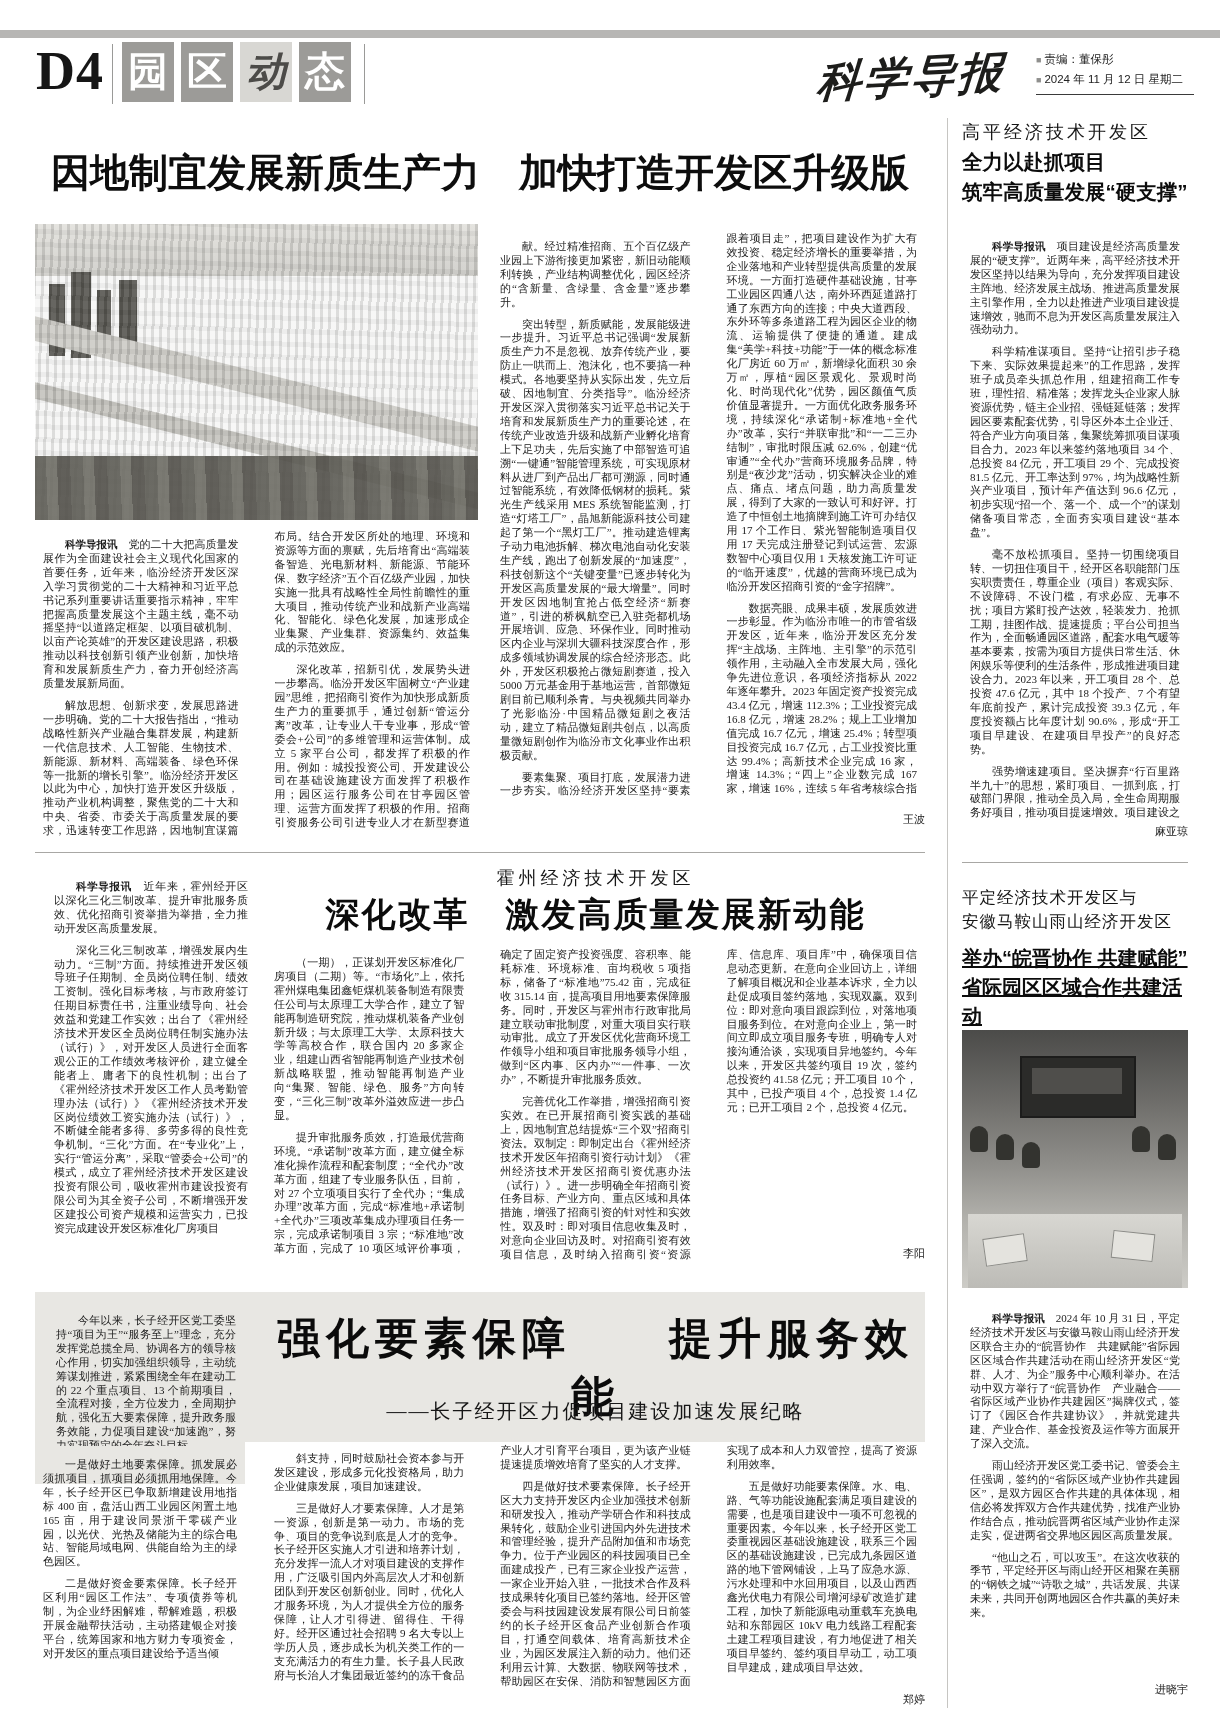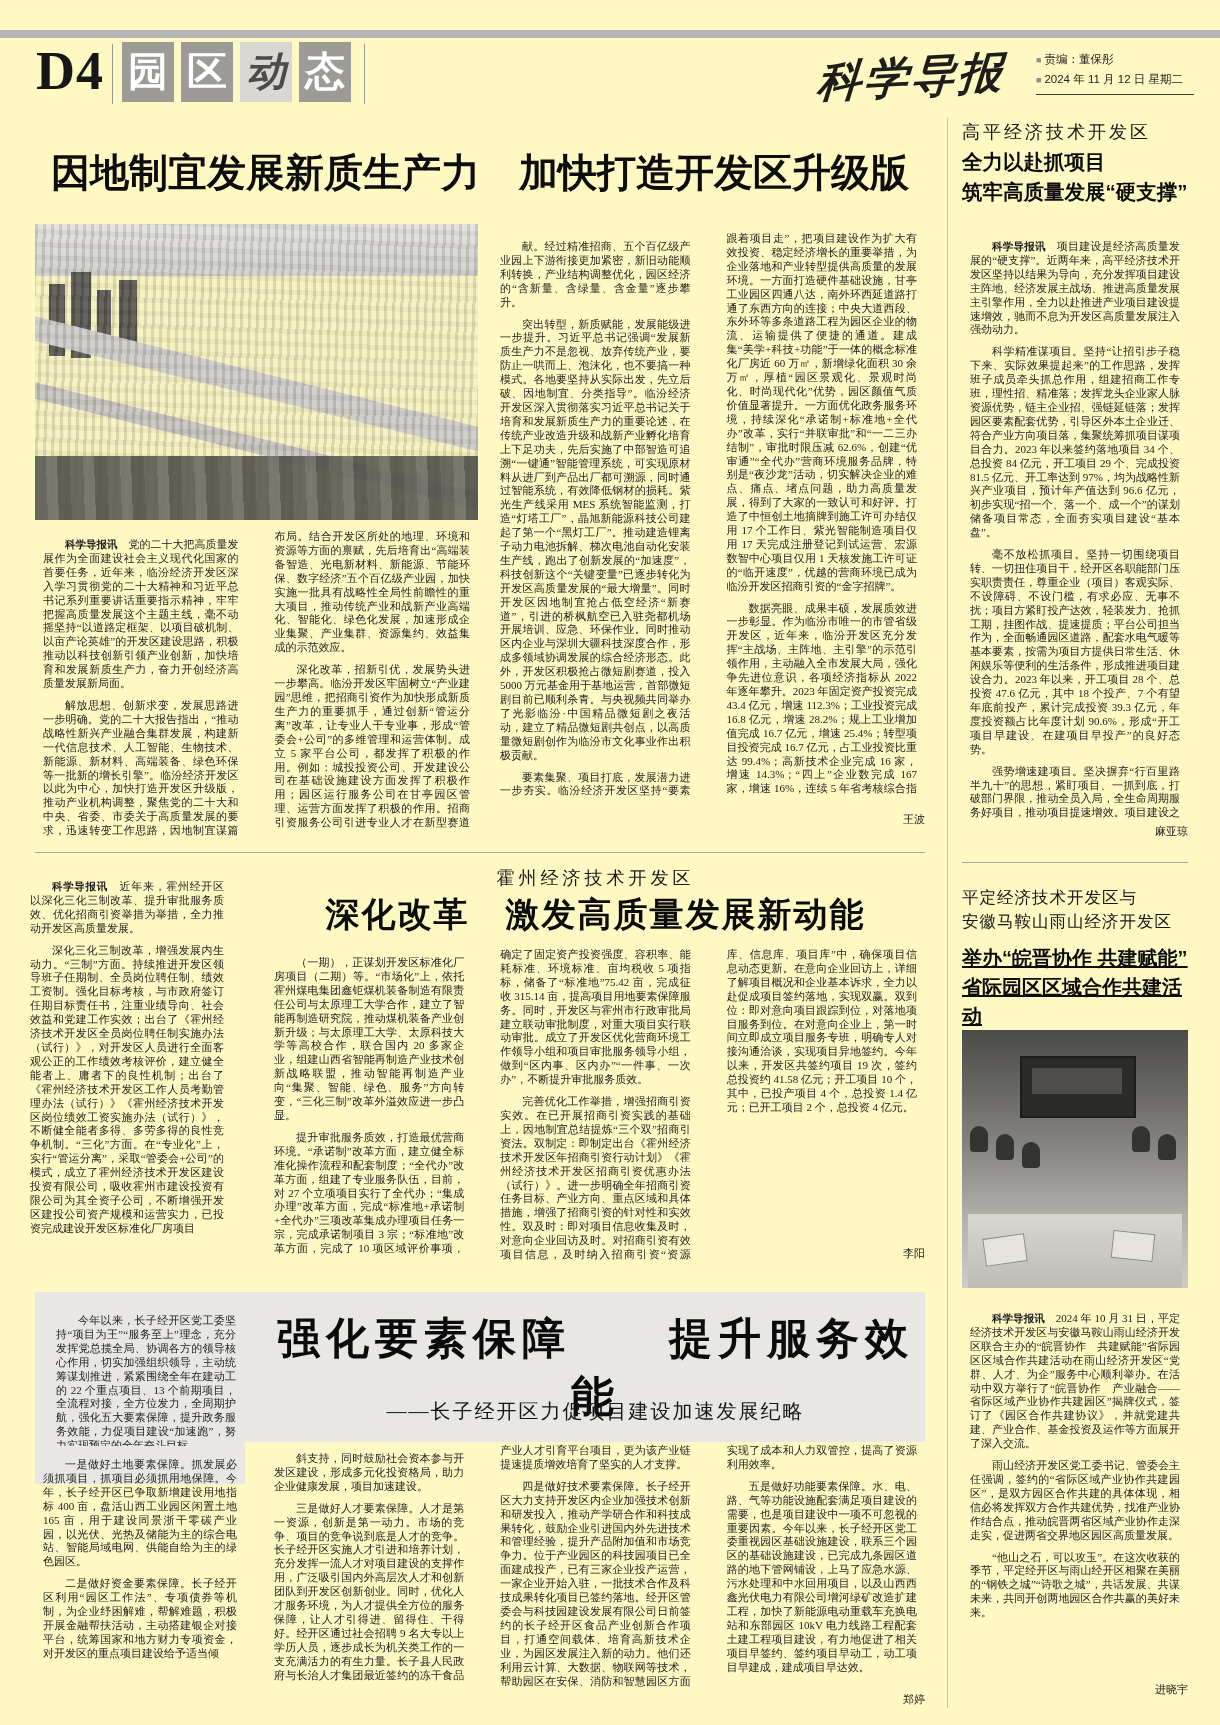--- a/index.html
+++ b/index.html
@@ -1,17 +1,17 @@
 <!DOCTYPE html>
 <html><head>
 <meta charset="utf-8">
 <style>
   html,body{margin:0;padding:0;}
   body{width:1220px;height:1725px;background:#efeeec;}
-  .sheet{position:relative;width:1220px;height:1725px;background:#fef9c3;overflow:hidden;
+  .sheet{position:relative;width:1220px;height:1725px;background:#ffffff;overflow:hidden;
          font-family:"Liberation Serif","DejaVu Serif",serif;color:#161616;}
   
   .topbar{position:absolute;left:0;top:30px;width:1220px;height:8px;background:#b7b6b4;}
   .pageno{position:absolute;left:36px;top:40px;font-size:54px;font-weight:900;letter-spacing:1px;}
   .hd-vrule{position:absolute;background:#9a9a98;width:1px;}
   .masthead{position:absolute;left:122px;top:42px;display:flex;gap:7px;}
   .mchar{width:52px;height:60px;text-align:center;line-height:60px;font-size:40px;font-weight:bold;}
   .mchar.solid{background:#9c9b98;color:#fff;}
   .mchar.script{background:#d8d7d3;color:#4c4b48;font-style:italic;font-family:"Liberation Serif",serif;}
   .brand{position:absolute;right:215px;top:48px;font-size:44px;font-weight:bold;font-style:italic;
@@ -111,21 +111,21 @@
       <p class="para">献。经过精准招商、五个百亿级产业园上下游衔接更加紧密，新旧动能顺利转换，产业结构调整优化，园区经济的“含新量、含绿量、含金量”逐步攀升。</p>
       <p class="para">突出转型，新质赋能，发展能级进一步提升。习近平总书记强调“发展新质生产力不是忽视、放弃传统产业，要防止一哄而上、泡沫化，也不要搞一种模式。各地要坚持从实际出发，先立后破、因地制宜、分类指导”。临汾经济开发区深入贯彻落实习近平总书记关于培育和发展新质生产力的重要论述，在传统产业改造升级和战新产业孵化培育上下足功夫，先后实施了中部智造可追溯“一键通”智能管理系统，可实现原材料从进厂到产品出厂都可溯源，同时通过智能系统，有效降低钢材的损耗。紫光生产线采用 MES 系统智能监测，打造“灯塔工厂”，晶旭新能源科技公司建起了第一个“黑灯工厂”。推动建造锂离子动力电池拆解、梯次电池自动化安装生产线，跑出了创新发展的“加速度”，科技创新这个“关键变量”已逐步转化为开发区高质量发展的“最大增量”。同时开发区因地制宜抢占低空经济“新赛道”，引进的桥枫航空已入驻尧都机场开展培训、应急、环保作业。同时推动区内企业与深圳大疆科技深度合作，形成多领域协调发展的综合经济形态。此外，开发区积极抢占微短剧赛道，投入 5000 万元基金用于基地运营，首部微短剧目前已顺利杀青。与央视频共同举办了光影临汾·中国精品微短剧之夜活动，建立了精品微短剧共创点，以高质量微短剧创作为临汾市文化事业作出积极贡献。</p>
       <p class="para">要素集聚、项目打底，发展潜力进一步夯实。临汾经济开发区坚持“要素跟着项目走”，把项目建设作为扩大有效投资、稳定经济增长的重要举措，为企业落地和产业转型提供高质量的发展环境。一方面打造硬件基础设施，甘亭工业园区四通八达，南外环西延道路打通了东西方向的连接；中央大道西段、东外环等多条道路工程为园区企业的物流、运输提供了便捷的通道。建成集“美学+科技+功能”于一体的概念标准化厂房近 60 万㎡，新增绿化面积 30 余万㎡，厚植“园区景观化、景观时尚化、时尚现代化”优势，园区颜值气质价值显著提升。一方面优化政务服务环境，持续深化“承诺制+标准地+全代办”改革，实行“并联审批”和“一二三办结制”，审批时限压减 62.6%，创建“优审通”“全代办”营商环境服务品牌，特别是“夜沙龙”活动，切实解决企业的难点、痛点、堵点问题，助力高质量发展，得到了大家的一致认可和好评。打造了中恒创土地摘牌到施工许可办结仅用 17 个工作日、紫光智能制造项目仅用 17 天完成注册登记到试运营、宏源数智中心项目仅用 1 天核发施工许可证的“临开速度”，优越的营商环境已成为临汾开发区招商引资的“金字招牌”。</p>
       <p class="para">数据亮眼、成果丰硕，发展质效进一步彰显。作为临汾市唯一的市管省级开发区，近年来，临汾开发区充分发挥“主战场、主阵地、主引擎”的示范引领作用，主动融入全市发展大局，强化争先进位意识，各项经济指标从 2022 年逐年攀升。2023 年固定资产投资完成 43.4 亿元，增速 112.3%；工业投资完成 16.8 亿元，增速 28.2%；规上工业增加值完成 16.7 亿元，增速 25.4%；转型项目投资完成 16.7 亿元，占工业投资比重达 99.4%；高新技术企业完成 16 家，增速 14.3%；“四上”企业数完成 167 家，增速 16%，连续 5 年省考核综合指标取得优秀等次，挺进了全省开发区第一方阵前列，为全市经济发展作出了积极贡献。与此同时，进入第四季度，各项指标按照预期增速取得了良好的预期，年底可圆满完成各项省考任务。</p>
       <p class="para">今年是中华人民共和国成立 75 周年，是实施“十四五”规划的关键之年，也是临汾经济开发区冲刺升级国家级开发区的攻坚之年。下一步，临汾开发区将坚决贯彻落实党的二十届三中全会各项决策部署，深入学习贯彻习近平总书记关于发展新质生产力的重要论述，牢牢把握高质量发展这个首要任务，围绕年初制定的经济目标，大力发展以高科技、高效能、高质量为特征的生产力，在推动高质量发展全面提质提速的进程中交出一份亮丽的临开答卷。</p>
     </div>
   <div class="byline" style="left:712px;top:812px;width:213px;">王波</div>
 
   <div class="hrule" style="left:35px;top:852px;width:890px;"></div>
 
-  <div class="col" style="left:22px;top:872px;width:210px;height:390px;">
+  <div class="col" style="left:46px;top:872px;width:210px;height:390px;">
       <p class="para"><strong>科学导报讯</strong>　近年来，霍州经开区以深化三化三制改革、提升审批服务质效、优化招商引资举措为举措，全力推动开发区高质量发展。</p>
       <p class="para">深化三化三制改革，增强发展内生动力。“三制”方面。持续推进开发区领导班子任期制、全员岗位聘任制、绩效工资制。强化目标考核，与市政府签订任期目标责任书，注重业绩导向、社会效益和党建工作实效；出台了《霍州经济技术开发区全员岗位聘任制实施办法（试行）》，对开发区人员进行全面客观公正的工作绩效考核评价，建立健全能者上、庸者下的良性机制；出台了《霍州经济技术开发区工作人员考勤管理办法（试行）》《霍州经济技术开发区岗位绩效工资实施办法（试行）》，不断健全能者多得、多劳多得的良性竞争机制。“三化”方面。在“专业化”上，实行“管运分离”，采取“管委会+公司”的模式，成立了霍州经济技术开发区建设投资有限公司，吸收霍州市建设投资有限公司为其全资子公司，不断增强开发区建投公司资产规模和运营实力，已投资完成建设开发区标准化厂房项目</p>
     </div>
   <div class="hz-kick">霍州经济技术开发区</div>
   <div class="hz-head">深化改革　激发高质量发展新动能</div>
   <div class="flow" style="left:266px;top:948px;width:659px;height:314px;column-count:3;">
       <p class="para">（一期），正谋划开发区标准化厂房项目（二期）等。“市场化”上，依托霍州煤电集团鑫钜煤机装备制造有限责任公司与太原理工大学合作，建立了智能再制造研究院，推动煤机装备产业创新升级；与太原理工大学、太原科技大学等高校合作，联合国内 20 多家企业，组建山西省智能再制造产业技术创新战略联盟，推动智能再制造产业向“集聚、智能、绿色、服务”方向转变，“三化三制”改革外溢效应进一步凸显。</p>
       <p class="para">提升审批服务质效，打造最优营商环境。“承诺制”改革方面，建立健全标准化操作流程和配套制度；“全代办”改革方面，组建了专业服务队伍，目前，对 27 个立项项目实行了全代办；“集成办理”改革方面，完成“标准地+承诺制+全代办”三项改革集成办理项目任务一宗，完成承诺制项目 3 宗；“标准地”改革方面，完成了 10 项区域评价事项，确定了固定资产投资强度、容积率、能耗标准、环境标准、亩均税收 5 项指标，储备了“标准地”75.42 亩，完成征收 315.14 亩，提高项目用地要素保障服务。同时，开发区与霍州市行政审批局建立联动审批制度，对重大项目实行联动审批。成立了开发区优化营商环境工作领导小组和项目审批服务领导小组，做到“区内事、区内办”“一件事、一次办”，不断提升审批服务质效。</p>
       <p class="para">完善优化工作举措，增强招商引资实效。在已开展招商引资实践的基础上，因地制宜总结提炼“三个双”招商引资法。双制定：即制定出台《霍州经济技术开发区年招商引资行动计划》《霍州经济技术开发区招商引资优惠办法（试行）》。进一步明确全年招商引资任务目标、产业方向、重点区域和具体措施，增强了招商引资的针对性和实效性。双及时：即对项目信息收集及时，对意向企业回访及时。对招商引资有效项目信息，及时纳入招商引资“资源库、信息库、项目库”中，确保项目信息动态更新。在意向企业回访上，详细了解项目概况和企业基本诉求，全力以赴促成项目签约落地，实现双赢。双到位：即对意向项目跟踪到位，对落地项目服务到位。在对意向企业上，第一时间立即成立项目服务专班，明确专人对接沟通洽谈，实现项目异地签约。今年以来，开发区共签约项目 19 次，签约总投资约 41.58 亿元；开工项目 10 个，其中，已投产项目 4 个，总投资 1.4 亿元；已开工项目 2 个，总投资 4 亿元。</p>
     </div>

